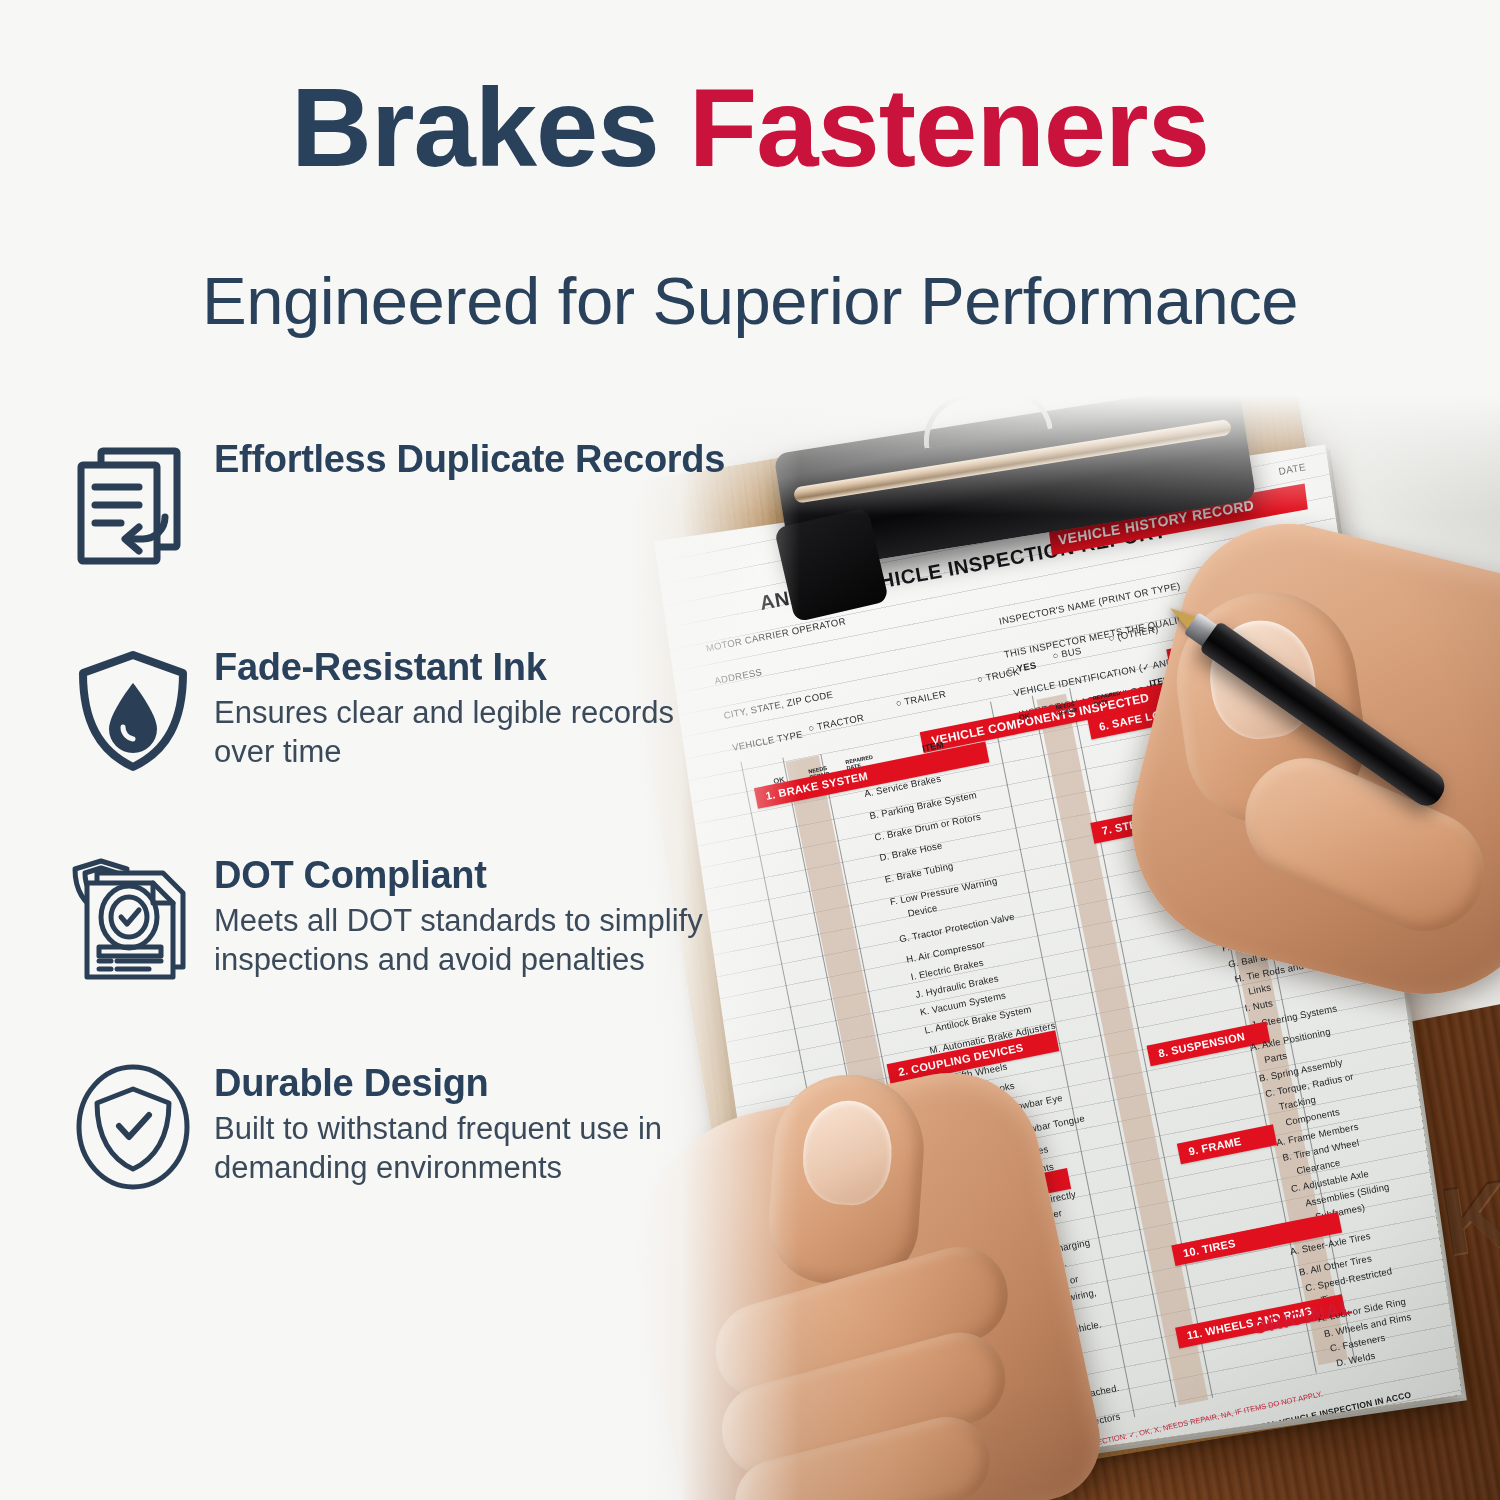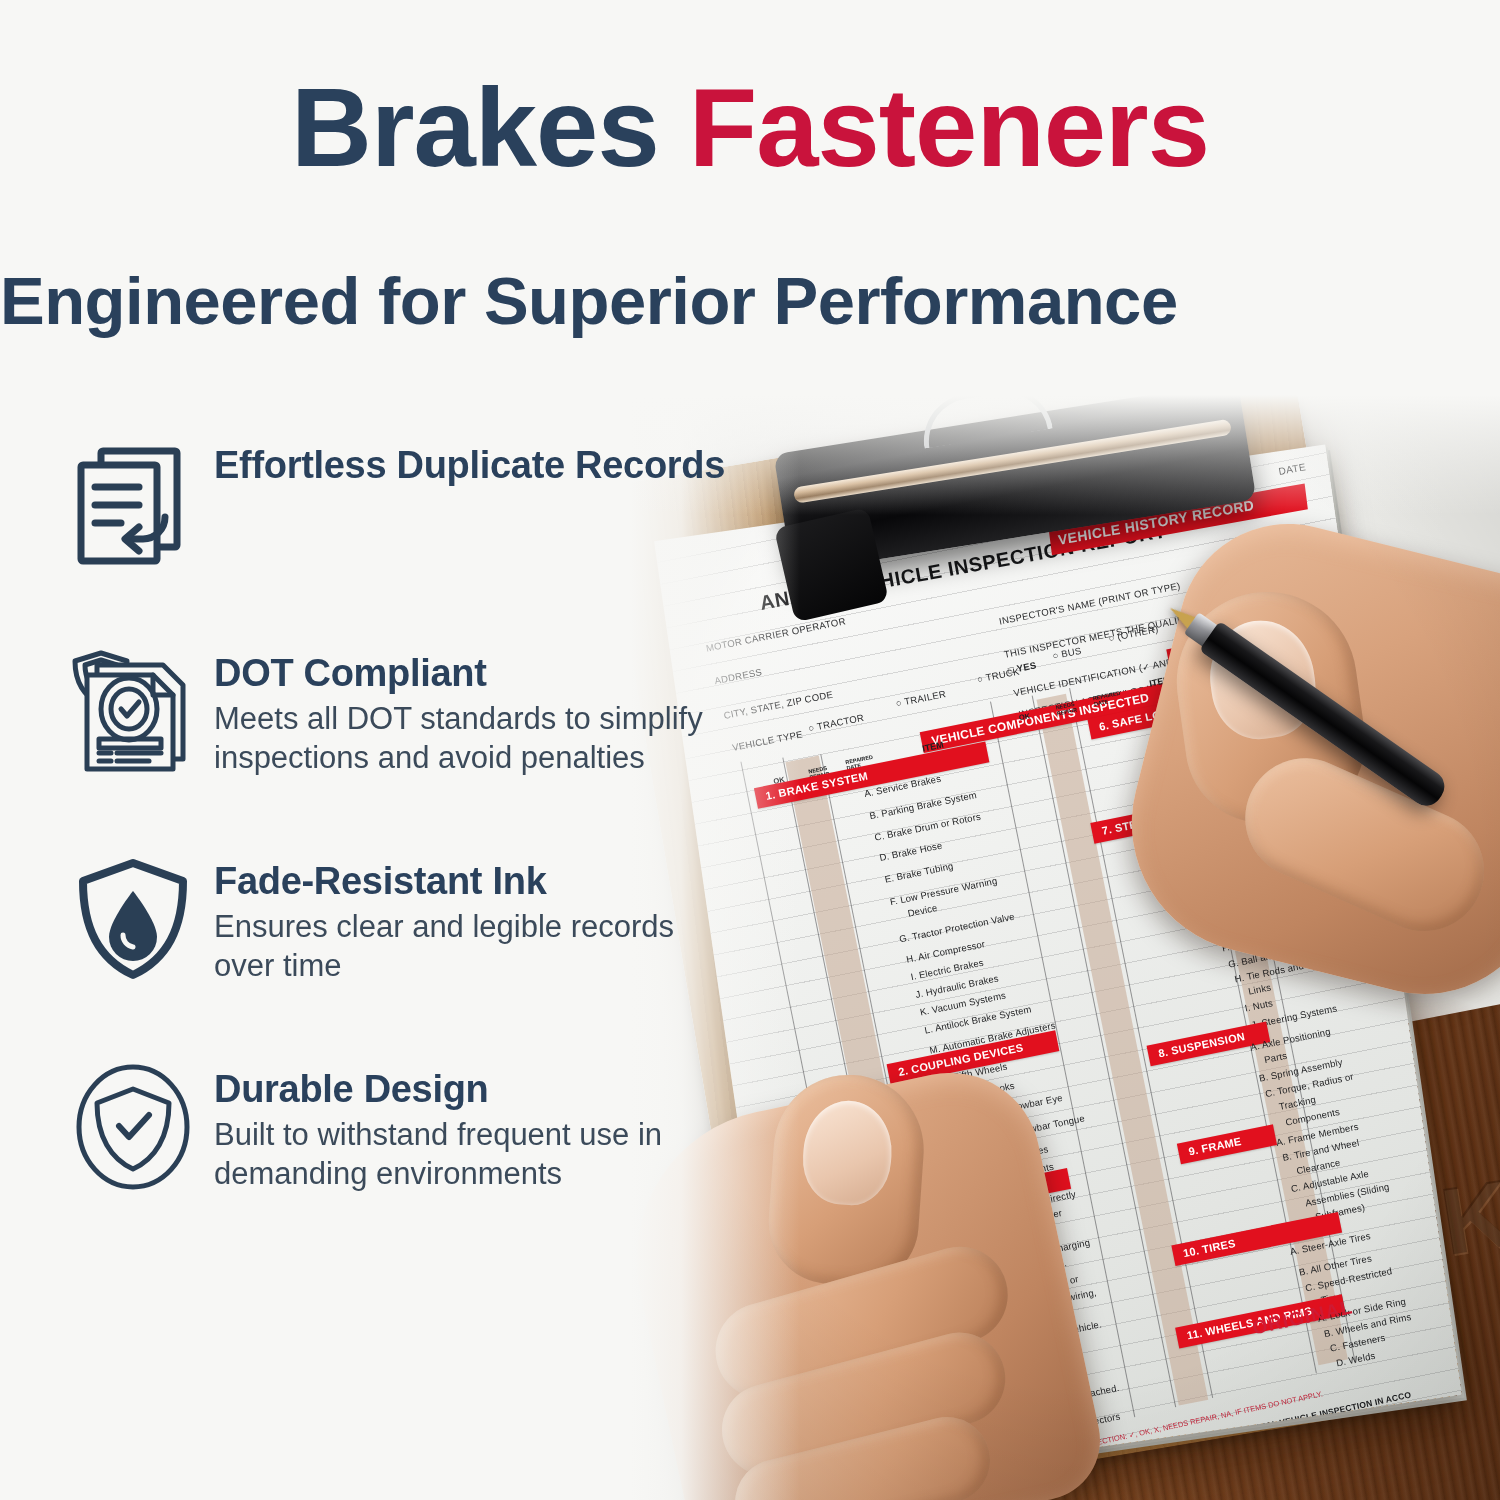--- a/index.html
+++ b/index.html
@@ -23,22 +23,23 @@
     letter-spacing: -1px;
     line-height: 1.0;
     white-space: nowrap;
   }
   .hl-navy { color: #2a415c; }
   .hl-red  { color: #c9133c; }
 
   .subhead {
     position: absolute;
     top: 262px; left: 0; width: 1500px;
+    text-align: center;
     font-size: 67px;
-    font-weight: bold;
+    font-weight: normal;
     color: #2a415c;
     letter-spacing: -0.5px;
     white-space: nowrap;
   }
 
   
   .features {
     position: absolute;
     top: 428px; left: 58px;
     width: 700px;
@@ -62,21 +63,20 @@
     padding-top: 10px;
     padding-left: 6px;
   }
   .feature-title {
     font-size: 38px;
     font-weight: bold;
     color: #2a415c;
     line-height: 1.12;
     letter-spacing: -0.3px;
     margin-bottom: 4px;
-    margin-top: 6px;
   }
   .feature-desc {
     font-size: 31px;
     color: #3b4a5a;
     line-height: 1.28;
     font-weight: 400;
     max-width: 530px;
   }
 
   
@@ -407,20 +407,37 @@
         <line x1="26" y1="66" x2="70" y2="66"></line>
         <line x1="26" y1="84" x2="52" y2="84"></line>
         <path d="M96 78 a22 22 0 0 1 -22 22 H58" fill="none"></path>
         <polyline points="70,88 56,100 70,112"></polyline>
       </svg>
     </div>
     <div class="feature-text">
       <div class="feature-title">Effortless Duplicate Records</div>
       <div class="feature-desc">
         <br>
+      </div>
+    </div>
+  </div>
+
+  <div class="feature">
+    <div class="feature-icon">
+      <svg width="124" height="128" viewBox="0 0 124 128" fill="none" stroke="#2a3f55" stroke-width="8" stroke-linejoin="round">
+        <path d="M62 8 L112 26 C112 74 96 104 62 120 C28 104 12 74 12 26 Z"></path>
+        <path d="M62 36 C62 36 86 66 86 82 a24 24 0 0 1 -48 0 C38 66 62 36 62 36 Z" fill="#2a3f55" stroke="none"></path>
+        <path d="M52 80 a12 12 0 0 0 10 12" stroke="#f7f7f5" stroke-width="5" fill="none" stroke-linecap="round"></path>
+      </svg>
+    </div>
+    <div class="feature-text">
+      <div class="feature-title">Fade-Resistant Ink</div>
+      <div class="feature-desc">
+        <span>Ensures clear and legible records</span><br>
+        <span>over time</span>
       </div>
     </div>
   </div>
 
   <div class="feature">
     <div class="feature-icon">
       <svg width="132" height="128" viewBox="0 0 132 128" fill="none" stroke="#2a3f55" stroke-width="5" stroke-linejoin="round" stroke-linecap="round">
         <path d="M8 14 L34 6 L60 14 C60 36 50 50 34 58 C18 50 8 36 8 14 Z" fill="#f7f7f5"></path>
         <path d="M18 18 L34 13 L50 18 C50 32 43 41 34 46 C25 41 18 32 18 18 Z"></path>
         <path d="M30 112 H116 V38 L96 18 H30 Z" fill="#f7f7f5"></path>
@@ -440,37 +457,20 @@
       <div class="feature-title">DOT Compliant</div>
       <div class="feature-desc">
         <span>Meets all DOT standards to simplify</span><br>
         <span>inspections and avoid penalties</span>
       </div>
     </div>
   </div>
 
   <div class="feature">
     <div class="feature-icon">
-      <svg width="124" height="128" viewBox="0 0 124 128" fill="none" stroke="#2a3f55" stroke-width="8" stroke-linejoin="round">
-        <path d="M62 8 L112 26 C112 74 96 104 62 120 C28 104 12 74 12 26 Z"></path>
-        <path d="M62 36 C62 36 86 66 86 82 a24 24 0 0 1 -48 0 C38 66 62 36 62 36 Z" fill="#2a3f55" stroke="none"></path>
-        <path d="M52 80 a12 12 0 0 0 10 12" stroke="#f7f7f5" stroke-width="5" fill="none" stroke-linecap="round"></path>
-      </svg>
-    </div>
-    <div class="feature-text">
-      <div class="feature-title">Fade-Resistant Ink</div>
-      <div class="feature-desc">
-        <span>Ensures clear and legible records</span><br>
-        <span>over time</span>
-      </div>
-    </div>
-  </div>
-
-  <div class="feature">
-    <div class="feature-icon">
       <svg width="124" height="128" viewBox="0 0 124 128" fill="none" stroke="#2a3f55" stroke-width="5" stroke-linejoin="round" stroke-linecap="round">
         <ellipse cx="62" cy="64" rx="54" ry="60"></ellipse>
         <path d="M62 26 L98 40 C98 74 84 96 62 106 C40 96 26 74 26 40 Z"></path>
         <polyline points="48,63 58,74 78,52" stroke-width="6"></polyline>
       </svg>
     </div>
     <div class="feature-text">
       <div class="feature-title">Durable Design</div>
       <div class="feature-desc">
         <span>Built to withstand frequent use in</span><br>

